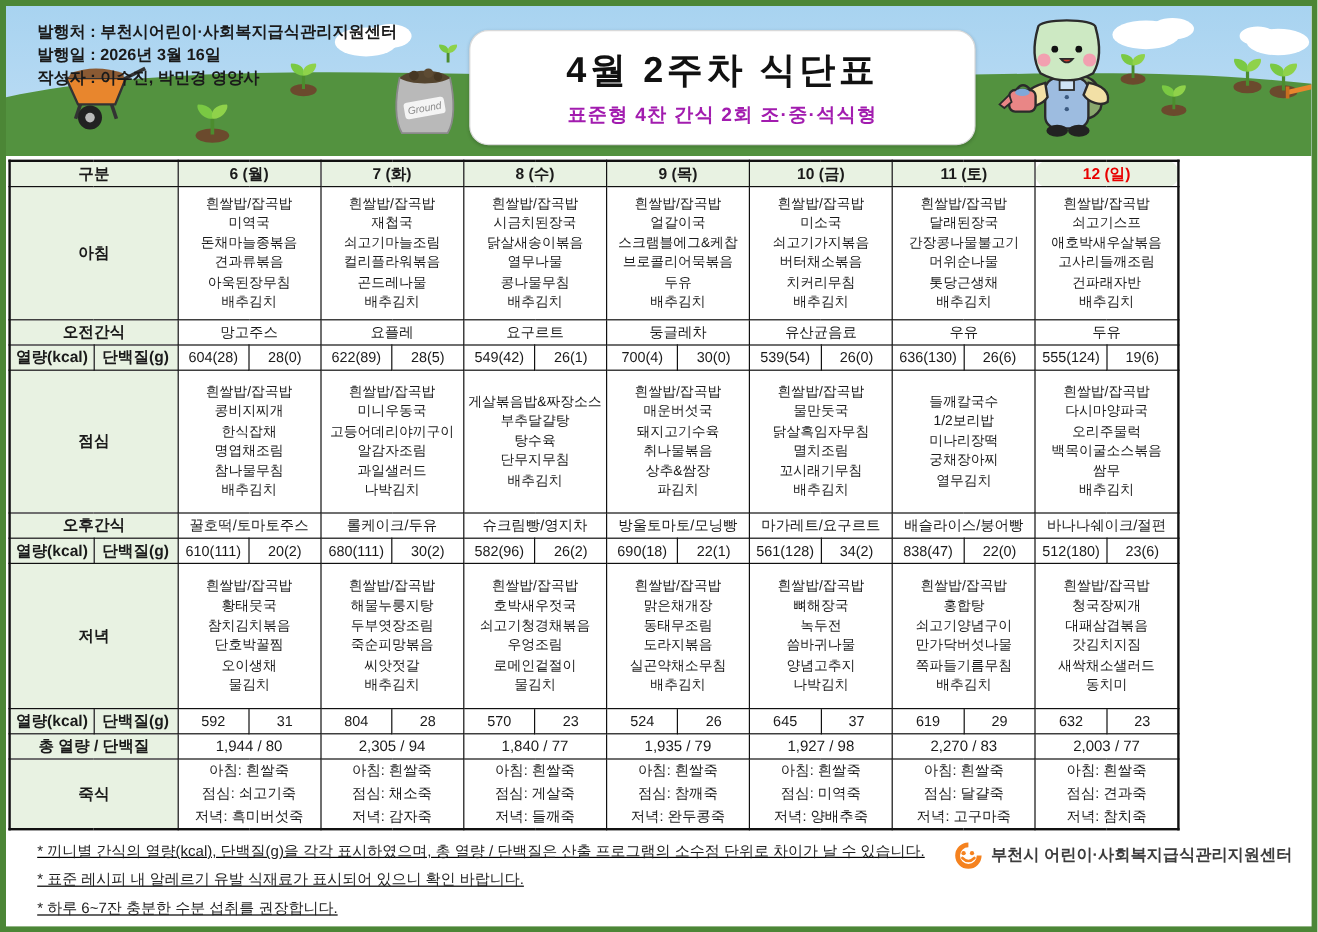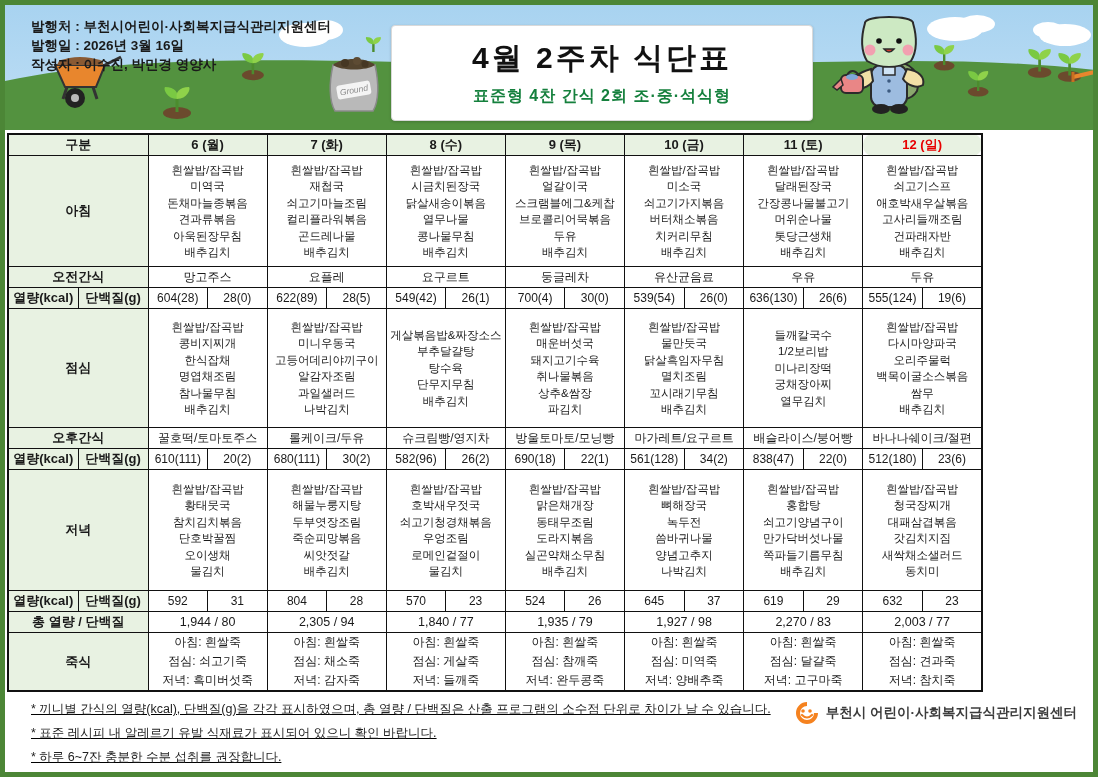--- a/index.html
+++ b/index.html
@@ -5,24 +5,24 @@
   html,body{margin:0;padding:0;background:#fff;}
   .page{width:1098px;height:777px;box-sizing:border-box;border:5px solid #4c8636;
         background:#fff;position:relative;overflow:hidden;
         font-family:"Liberation Sans","DejaVu Sans",sans-serif;}
   
   .banner{position:relative;width:100%;height:125px;background:linear-gradient(#a8d3f0,#bfdef5);overflow:hidden;}
   .banner svg{position:absolute;left:0;top:0;}
   .meta{position:absolute;left:26px;top:12px;z-index:3;font-weight:bold;font-size:13.5px;
         line-height:19px;color:#1a1a1a;}
   .title-card{position:absolute;left:386px;top:20px;width:420px;height:94px;background:#fff;
-        border:1px solid #d9d9d9;border-radius:4px;z-index:3;text-align:center;
+        border:1px solid #d9d9d9;border-radius:16px;z-index:3;text-align:center;
         box-shadow:0 1px 3px rgba(0,0,0,.18);}
   .title-card .main{font-size:30px;font-weight:bold;color:#111;letter-spacing:3px;margin-top:12px;}
-  .title-card .sub{font-size:16px;font-weight:bold;color:#15803d;letter-spacing:1px;margin-top:7px;}
+  .title-card .sub{font-size:16px;font-weight:bold;color:#a21caf;letter-spacing:1px;margin-top:7px;}
   
   table.menu{border-collapse:collapse;table-layout:fixed;width:976px;margin:3px 2px 0 2px;
         border:2px solid #111;}
   table.menu td{border:1px solid #111;text-align:center;vertical-align:middle;
         overflow:hidden;padding:0;color:#1a1a1a;}
   td.lab{background:#e8f2e2;font-weight:bold;font-size:13px;}
   td.day-head{background:#e8f2e2;font-weight:bold;font-size:13px;}
   td.day-head.sun{color:#e80000;border-radius:10px;}
   td.menu-cell{font-size:11.5px;line-height:16.5px;}
   td.txt{font-size:12px;}

